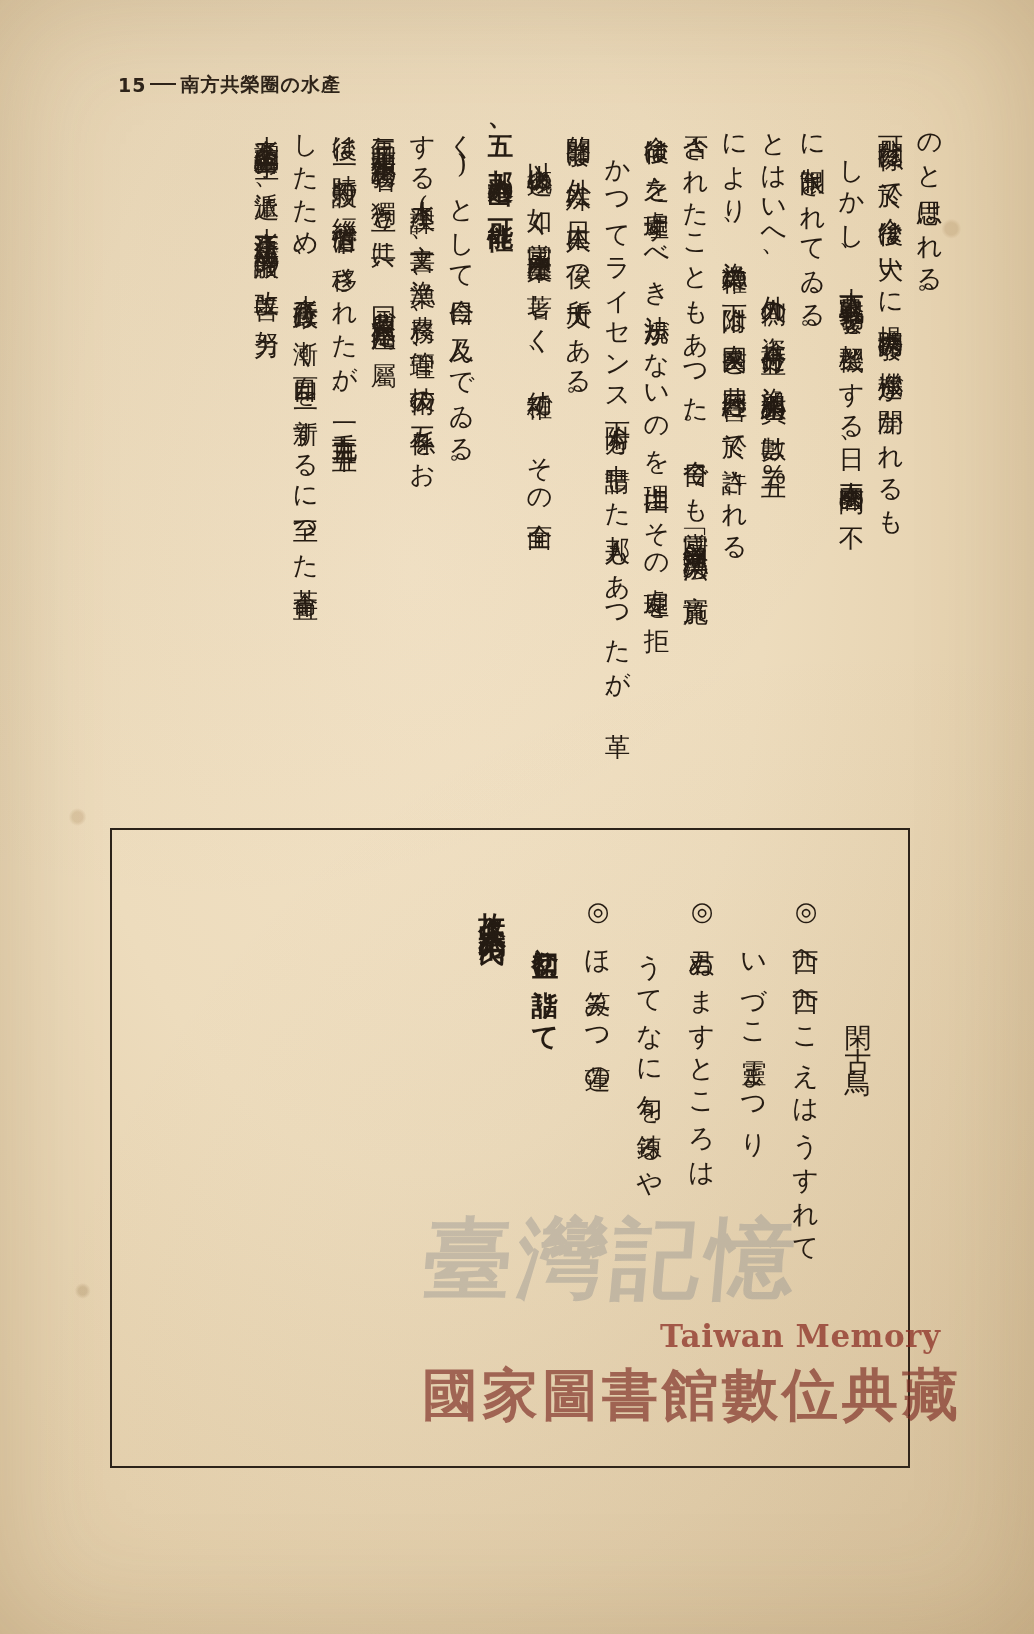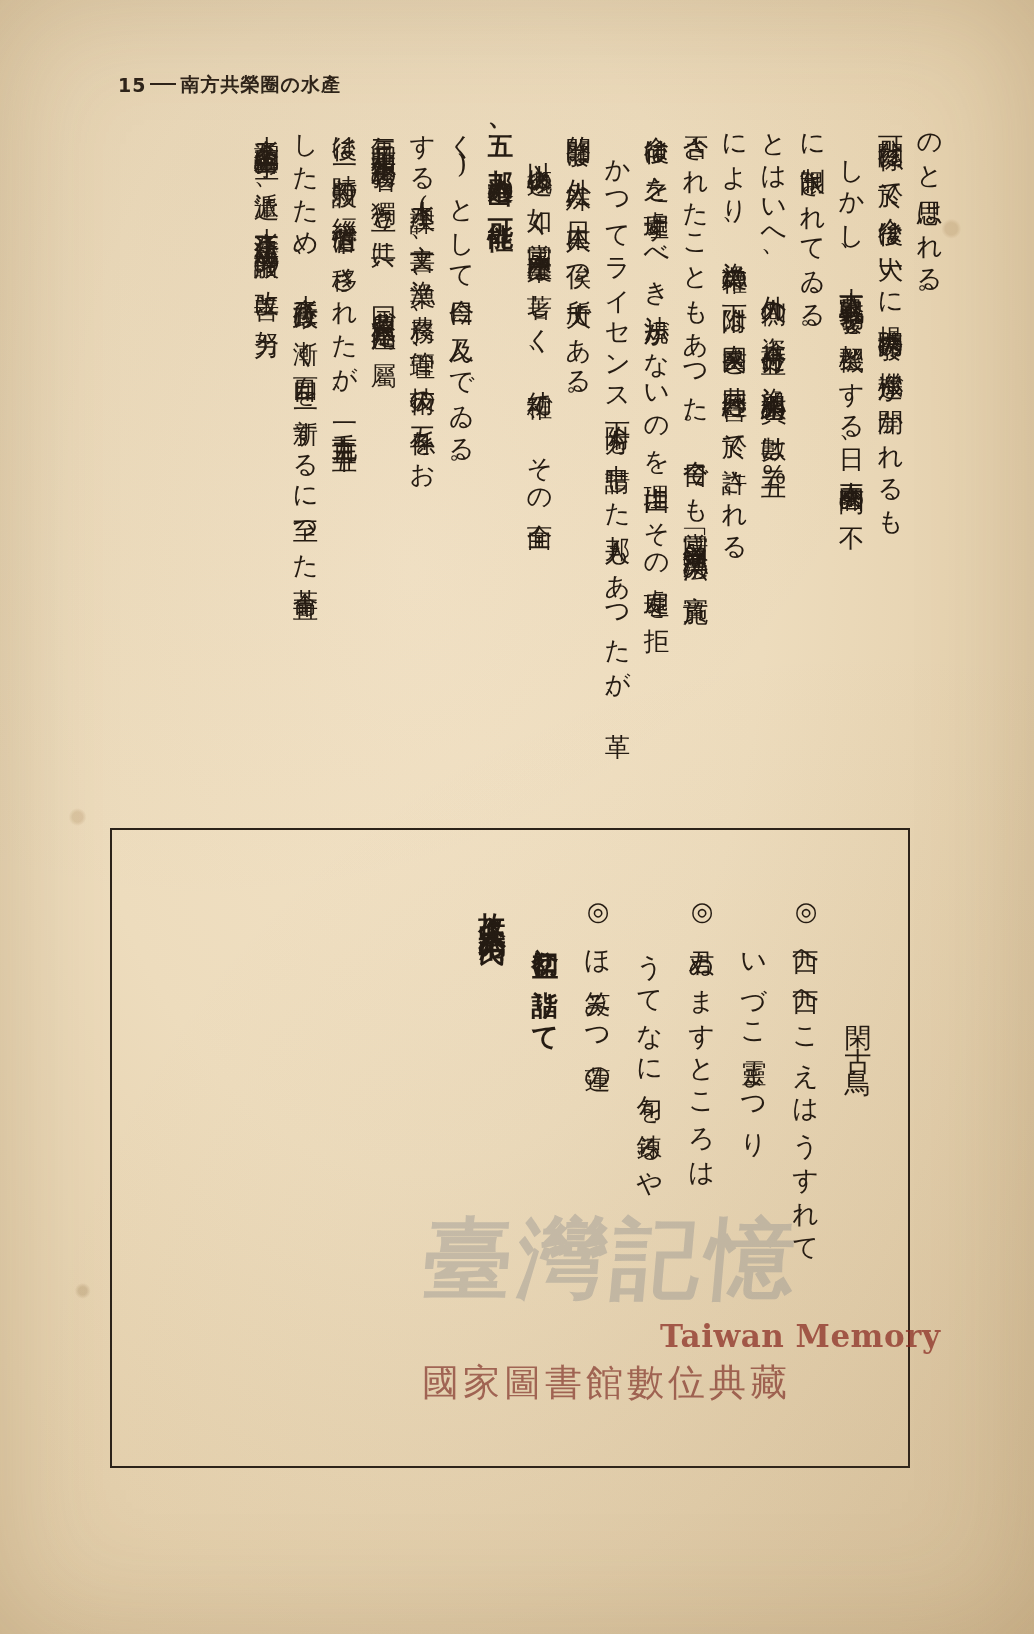--- a/index.html
+++ b/index.html
@@ -171,22 +171,22 @@
     font-weight: 700;
     color: #8a2b22;
     letter-spacing: 0.5px;
     white-space: nowrap;
   }
   #wm-org {
     position: absolute;
     left: 8px;
     top: 158px;
     font-family: "DejaVu Serif", "Liberation Serif", serif;
-    font-size: 37px;
-    font-weight: 400;
+    font-size: 56px;
+    font-weight: 700;
     color: #7c2a22;
     letter-spacing: 4px;
     white-space: nowrap;
     opacity: 0.9;
   }
 </style>
 </head>
 <body>
 
 <div id="page">

